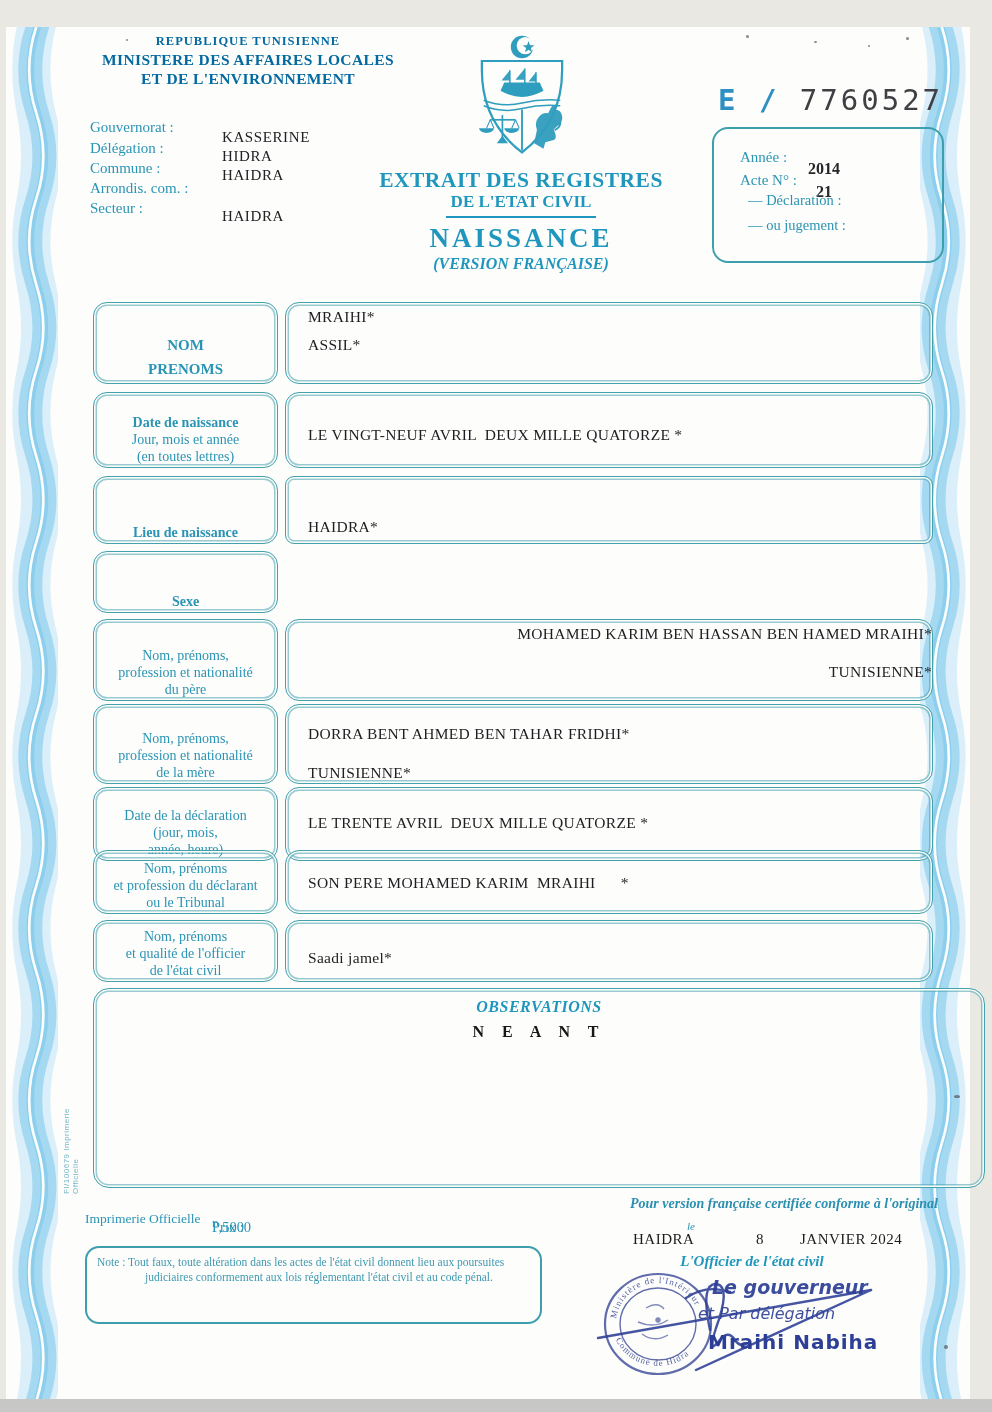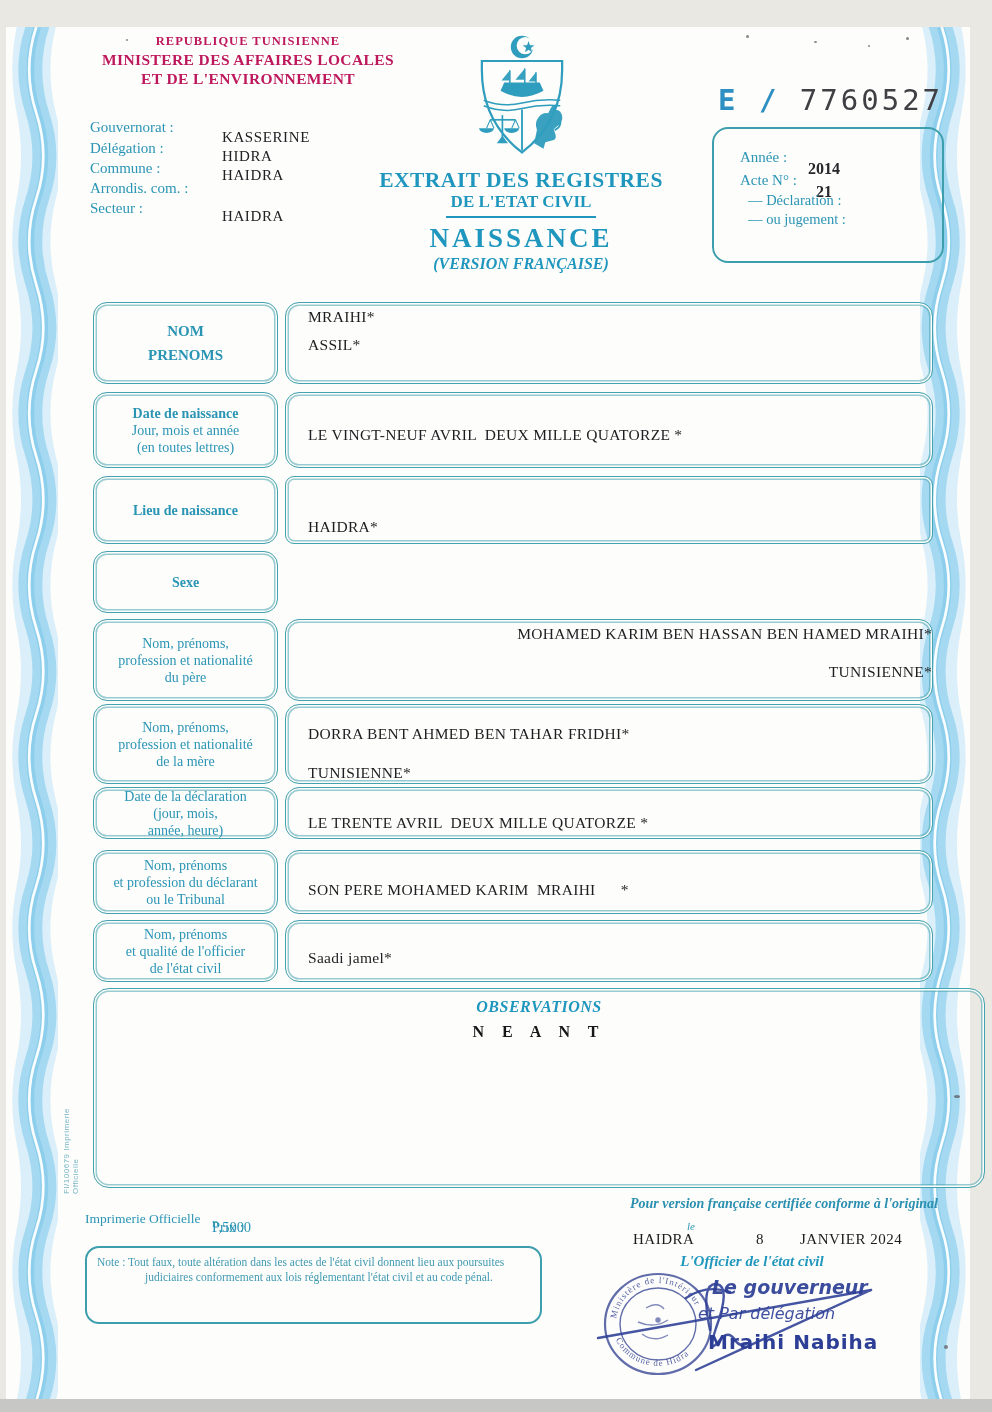--- a/index.html
+++ b/index.html
@@ -4,21 +4,21 @@
 <style>
   html,body{margin:0;padding:0;}
   body{width:992px;height:1412px;background:#e9e8e3;font-family:"Liberation Serif",serif;overflow:hidden;}
   #scan{position:relative;width:992px;height:1412px;background:#e9e8e3;}
   #scan .bottom-strip{position:absolute;left:0;bottom:0;width:100%;height:13px;background:#c7c7c5;}
   .paper{position:absolute;left:6px;top:27px;width:964px;height:1374px;background:#fdfdfb;}
   
   .wave{position:absolute;top:0;height:100%;width:50px;}
   .wave.left{left:2px;}
   .wave.right{right:0px;transform:scaleX(-1);}
-  .hdr-line{position:absolute;text-align:center;color:#be185d;}
+  .hdr-line{position:absolute;text-align:center;color:#0369a1;}
   .rep{left:52px;top:7px;width:380px;font-size:12.5px;letter-spacing:1px;font-weight:600;}
   .min1{left:40px;top:24px;width:404px;font-size:15.5px;font-weight:bold;letter-spacing:.4px;}
   .min2{left:40px;top:43px;width:404px;font-size:15.5px;font-weight:bold;letter-spacing:.4px;}
   .emblem{position:absolute;left:452px;top:6px;width:128px;height:126px;}
   .serial{position:absolute;left:712px;top:56px;font-family:"DejaVu Sans Mono",monospace;font-size:29px;letter-spacing:3px;white-space:pre;}
   .serial .pfx{color:#2e8fc2;font-weight:bold;}
   .serial .num{color:#3f3f44;}
   .act-box{position:absolute;left:706px;top:100px;width:228px;height:132px;border:2px solid #3d9fae;border-radius:16px;}
   .act-box span{position:absolute;white-space:pre;}
   .ab-l{color:#2a94b5;font-size:15px;}
@@ -32,35 +32,35 @@
   .title-wrap div{position:absolute;width:100%;}
   .t1{top:141px;font-size:21.5px;font-weight:bold;letter-spacing:.5px;}
   .t2{top:165px;font-size:17px;font-weight:bold;}
   .t-under{top:189px;left:150px !important;width:150px !important;height:2px;background:#1f96bd;}
   .t3{top:196px;font-size:27px;font-weight:bold;letter-spacing:3px;}
   .t4{top:228px;font-size:16px;font-weight:bold;font-style:italic;}
   
   .row{position:absolute;left:0;width:100%;}
   .lbl-box{position:absolute;left:87px;width:185px;height:100%;border:1.6px solid #44a2ae;border-radius:14px;
            box-shadow:inset 0 0 0 1.5px #fdfdfb, inset 0 0 0 3px rgba(68,162,174,.55);
-           display:flex;flex-direction:column;justify-content:center;align-items:center;text-align:center;
+           display:flex;flex-direction:column;justify-content:flex-end;align-items:center;text-align:center;
            color:#2a94b5;font-size:14px;line-height:17px;padding:2px 6px;box-sizing:border-box;}
   .val-box{position:absolute;left:279px;width:648px;height:100%;border:1.6px solid #44a2ae;border-radius:14px;
            box-shadow:inset 0 0 0 1.5px #fdfdfb, inset 0 0 0 3px rgba(68,162,174,.55);
            box-sizing:border-box;padding-left:22px;}
   .val{display:block;color:#1e1e22;font-size:15.5px;letter-spacing:.3px;white-space:pre;line-height:28px;}
   .b{font-weight:bold;}
   .r0{top:275px;height:82px;} .r0 .lbl-box{font-size:15px;font-weight:bold;line-height:24px;} .r0 .val-box{}
   .r1{top:365px;height:76px;} .r1 .val-box{padding-top:28px;}
   .r2{top:449px;height:68px;} .r2 .val-box{padding-top:36px;border-radius:9px;}
   .r3{top:524px;height:62px;} .r3 .val-box{padding-top:30px;}
   .r4{top:592px;height:82px;} .r4 .val-box{text-align:right;} .r4 .val+.val{margin-top:10px;}
   .r5{top:677px;height:80px;} .r5 .val-box{padding-top:15px;} .r5 .val+.val{margin-top:11px;}
-  .r6{top:760px;height:52px;padding-left:20px;} .r6 .val-box{padding-top:21px;}
-  .r7{top:823px;height:64px;} .r7 .val-box{padding-top:25px;}
+  .r6{top:760px;height:74px;padding-left:20px;} .r6 .val-box{padding-top:21px;}
+  .r7{top:823px;height:64px;} .r7 .val-box{padding-top:18px;}
   .r8{top:893px;height:62px;} .r8 .val-box{padding-top:23px;}
   .obs-box{position:absolute;left:87px;top:961px;width:892px;height:200px;border:1.6px solid #44a2ae;border-radius:16px;
            box-shadow:inset 0 0 0 1.5px #fdfdfb, inset 0 0 0 3px rgba(68,162,174,.55);text-align:center;box-sizing:border-box;}
   .obs-title{margin-top:9px;color:#1f96bd;font-size:16px;font-weight:bold;font-style:italic;letter-spacing:.5px;}
   .obs-val{margin-top:7px;color:#17171a;font-size:16px;font-weight:bold;letter-spacing:7px;}
   .side-vert{position:absolute;left:56px;top:1057px;height:110px;writing-mode:vertical-rl;transform:rotate(180deg);
              font-size:8px;color:#5fa8bd;letter-spacing:.5px;opacity:.85;font-family:"Liberation Sans",sans-serif;}
   
   .ftr span{position:absolute;white-space:pre;}
   .imprimerie{left:79px;top:1184px;color:#2a94b5;font-size:13.5px;}
@@ -130,21 +130,21 @@
     </svg>
 
     <div class="serial"><span class="pfx">E / </span><span class="num">7760527</span></div>
 
     <div class="act-box">
       <span class="ab-l" style="left:26px;top:20px;">Année :</span>
       <span class="ab-v" style="left:94px;top:31px;">2014</span>
       <span class="ab-l" style="left:26px;top:43px;">Acte N° :</span>
       <span class="ab-v" style="left:102px;top:54px;">21</span>
       <span class="ab-l" style="left:34px;top:63px;font-size:14.5px;">— Déclaration :</span>
-      <span class="ab-l" style="left:34px;top:82px;font-size:14.5px;">— ou jugement :</span>
+      <span class="ab-l" style="left:34px;top:88px;font-size:14.5px;">— ou jugement :</span>
     </div>
 
     <div class="loc">
       <span class="l" style="top:92px;">Gouvernorat :</span>
       <span class="v" style="top:102px;">KASSERINE</span>
       <span class="l" style="top:113px;">Délégation :</span>
       <span class="v" style="top:121px;text-align:center;">HIDRA</span>
       <span class="l" style="top:133px;">Commune :</span>
       <span class="v" style="top:140px;">HAIDRA</span>
       <span class="l" style="top:153px;">Arrondis. com. :</span>

